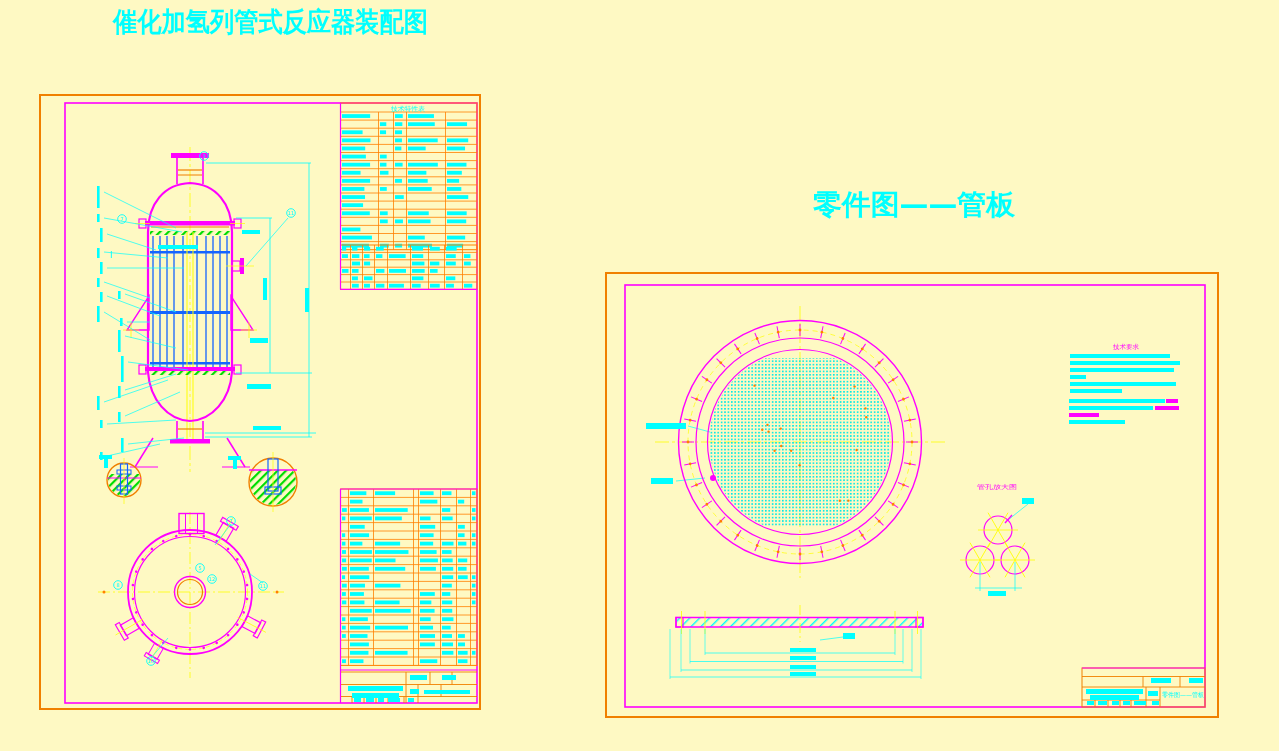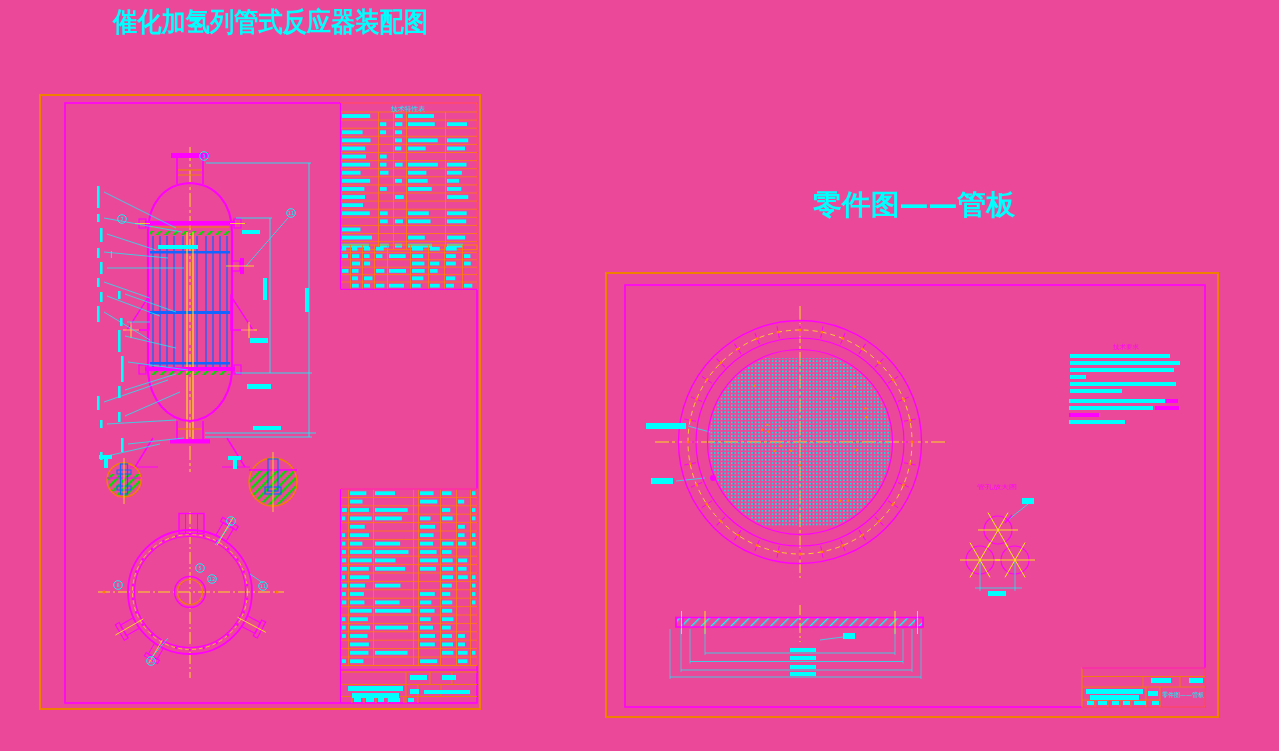--- a/index.html
+++ b/index.html
@@ -1,16 +1,16 @@
 <!DOCTYPE html>
 <html><head>
 <meta charset="utf-8">
 <style>
   html,body{margin:0;padding:0;background:#222834;width:1279px;height:751px;overflow:hidden}
-  #stage{position:relative;width:1279px;height:751px;background:#ec4899;font-family:"DejaVu Sans",sans-serif}
+  #stage{position:relative;width:1279px;height:751px;background:#fef9c3;font-family:"DejaVu Sans",sans-serif}
   svg text{font-family:"DejaVu Sans",sans-serif}
 </style>
 </head>
 <body>
 
 <div id="stage">
 <svg id="scene" width="1279" height="751" viewBox="0 0 1279 751">
   <defs>
     <pattern id="pHoles" width="3.4" height="3.4" patternUnits="userSpaceOnUse">
       <rect width="1.6" height="1.6" fill="#00e8e8"></rect>

